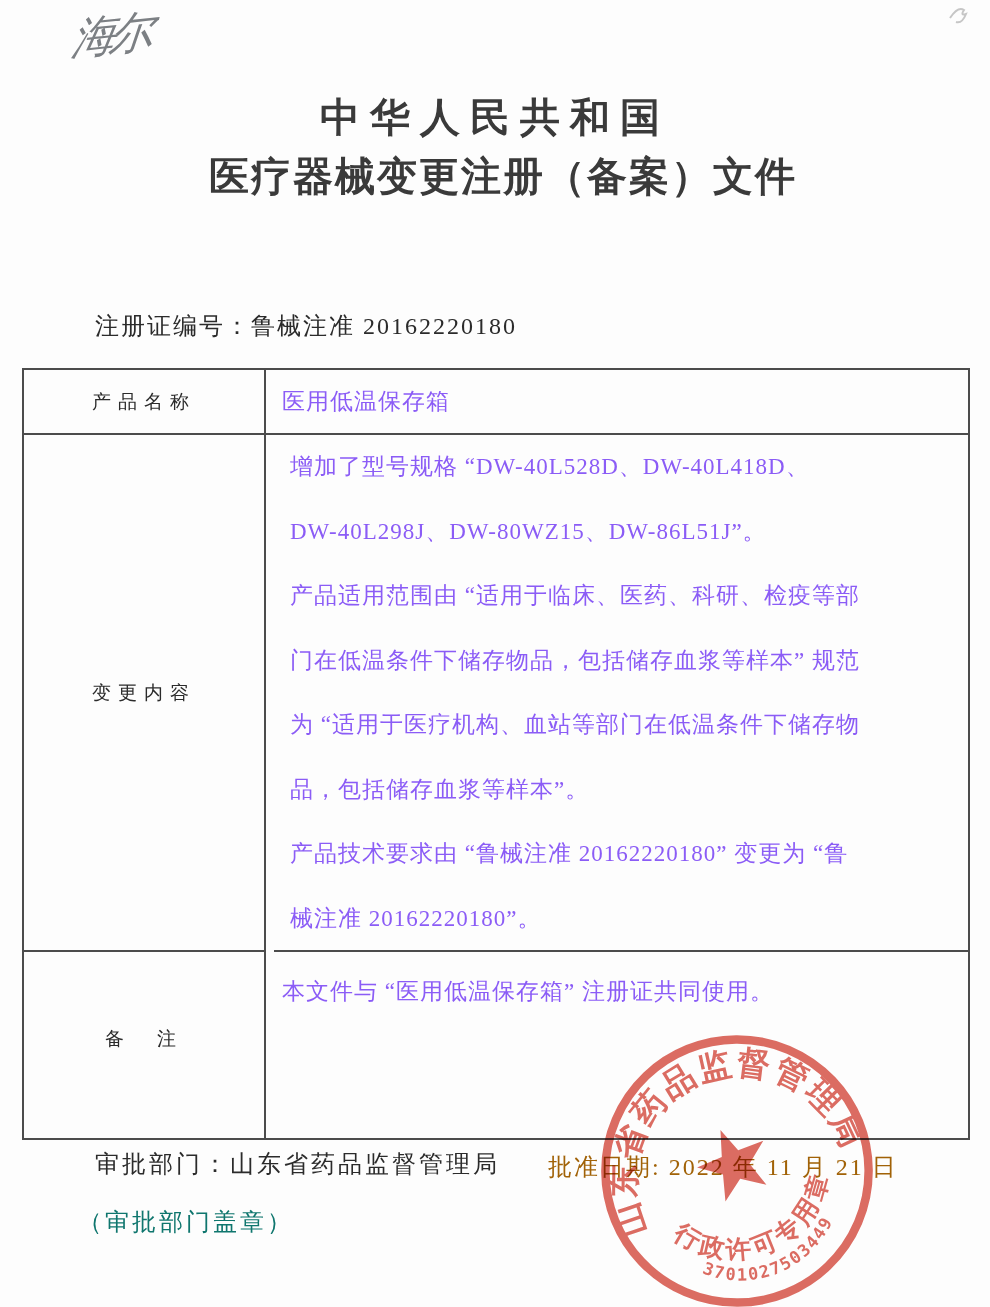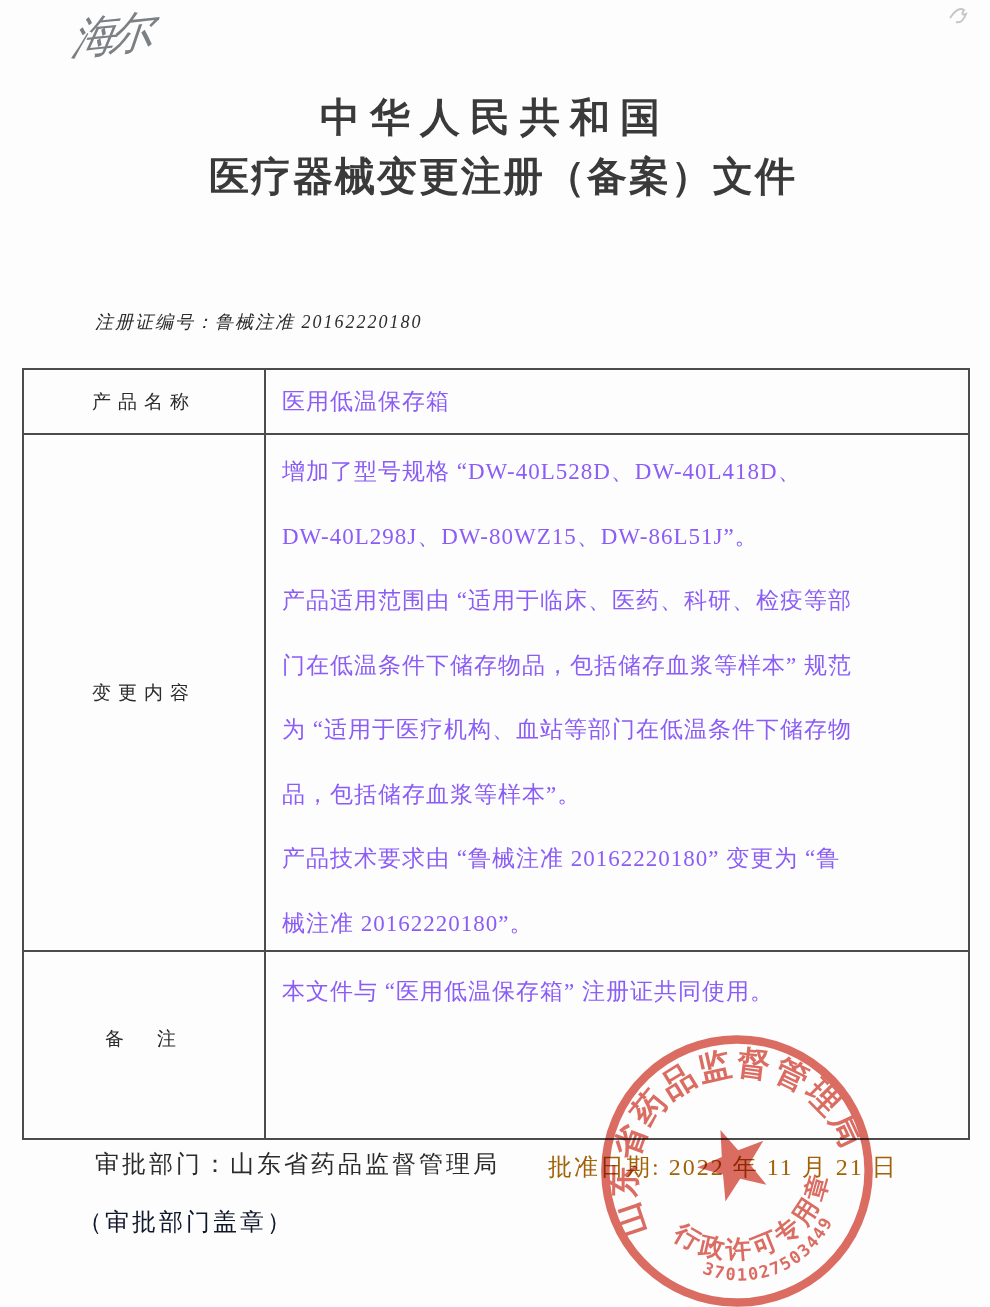--- a/index.html
+++ b/index.html
@@ -23,21 +23,21 @@
   .title-block{
     position:absolute;left:0;top:88px;width:100%;
     text-align:center;
     font-family:"Liberation Sans","DejaVu Sans",sans-serif;
     font-weight:bold;color:#3a3a3a;
   }
   .title-line1{font-size:40px;letter-spacing:10px;line-height:58px;}
   .title-line2{font-size:40px;letter-spacing:2px;line-height:60px;padding-left:16px;}
   .regline{
     position:absolute;left:95px;top:310px;
-    font-size:18px;letter-spacing:2px;color:#2b2b2b;font-style:italic;
+    font-size:24px;letter-spacing:2px;color:#2b2b2b;
   }
   .doc-table{
     position:absolute;left:22px;top:368px;
     width:944px;height:768px;
     border:2px solid #4c4c4c;
     display:grid;
     grid-template-columns:242px 1fr;
     grid-template-rows:65px 517px 1fr;
     background:transparent;
   }
@@ -46,31 +46,31 @@
   .cell.last-row{border-bottom:none;}
   .cell-label{
     display:flex;align-items:center;justify-content:center;
     font-size:19px;letter-spacing:7px;color:#2b2b2b;
   }
   .cell-value{
     font-size:23px;color:#8b5cf6;
     padding:0 14px 0 16px;letter-spacing:1px;
   }
   .v-center{display:flex;align-items:center;}
-  .change-lines{padding-top:5px;}
+  .change-lines{margin-left:8px;}
   .change-lines .tline{line-height:64.5px;white-space:nowrap;}
   .remark-label{align-items:flex-start;padding-top:74px;}
   .remark-value{padding-top:14px;line-height:52px;}
   .footer-dept{
     position:absolute;left:95px;top:1148px;
     font-size:24px;letter-spacing:3px;color:#2b2b2b;
   }
   .footer-sealnote{
     position:absolute;left:78px;top:1206px;
-    font-size:24px;letter-spacing:3px;color:#0f172a;
+    font-size:24px;letter-spacing:3px;color:#0f766e;
   }
   .footer-date{
     position:absolute;left:548px;top:1151px;
     font-size:24px;letter-spacing:2px;color:#a16207;
   }
   .seal{
     position:absolute;left:596px;top:1030px;
     width:282px;height:282px;
     transform:rotate(-22deg);
     opacity:.87;

